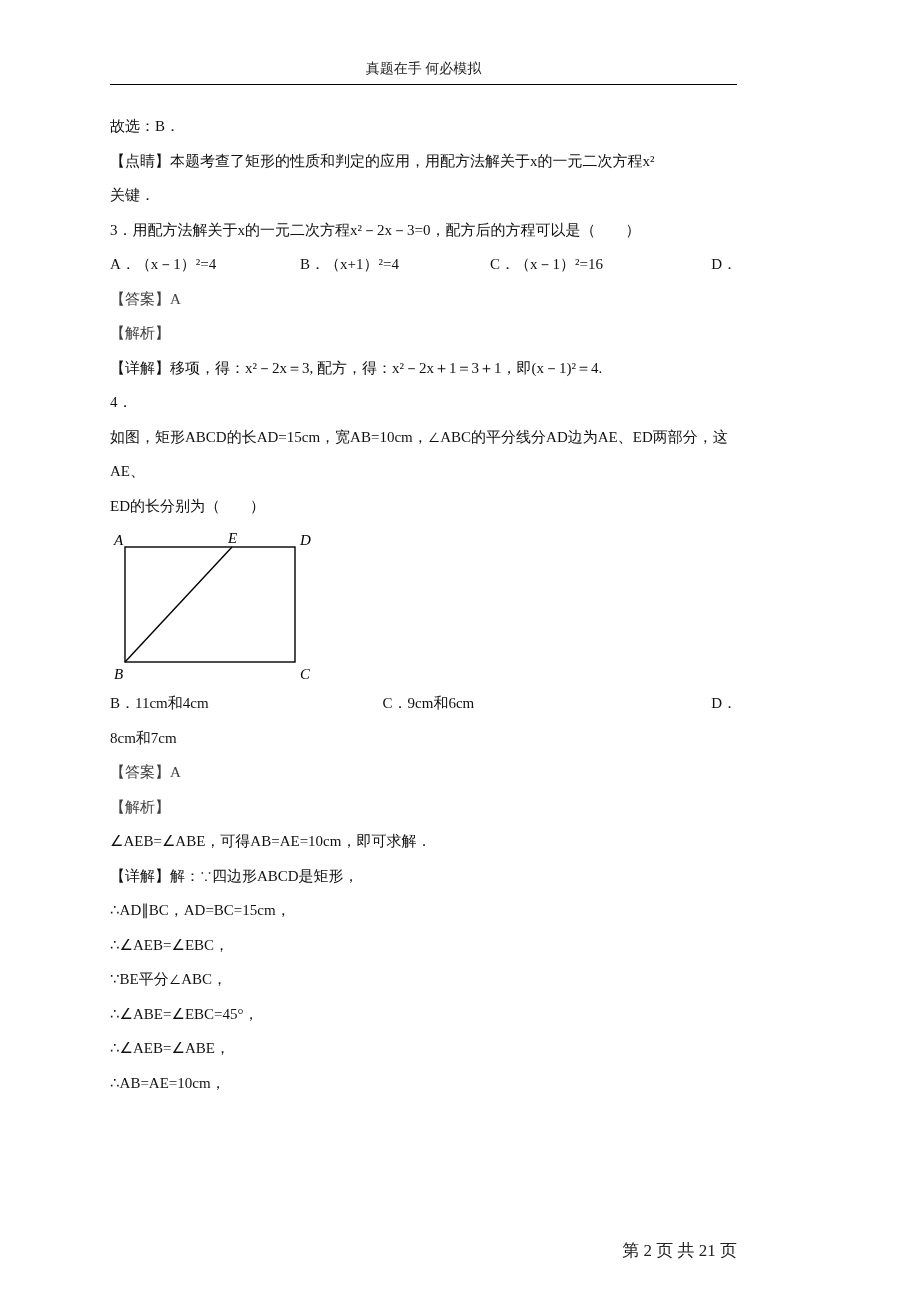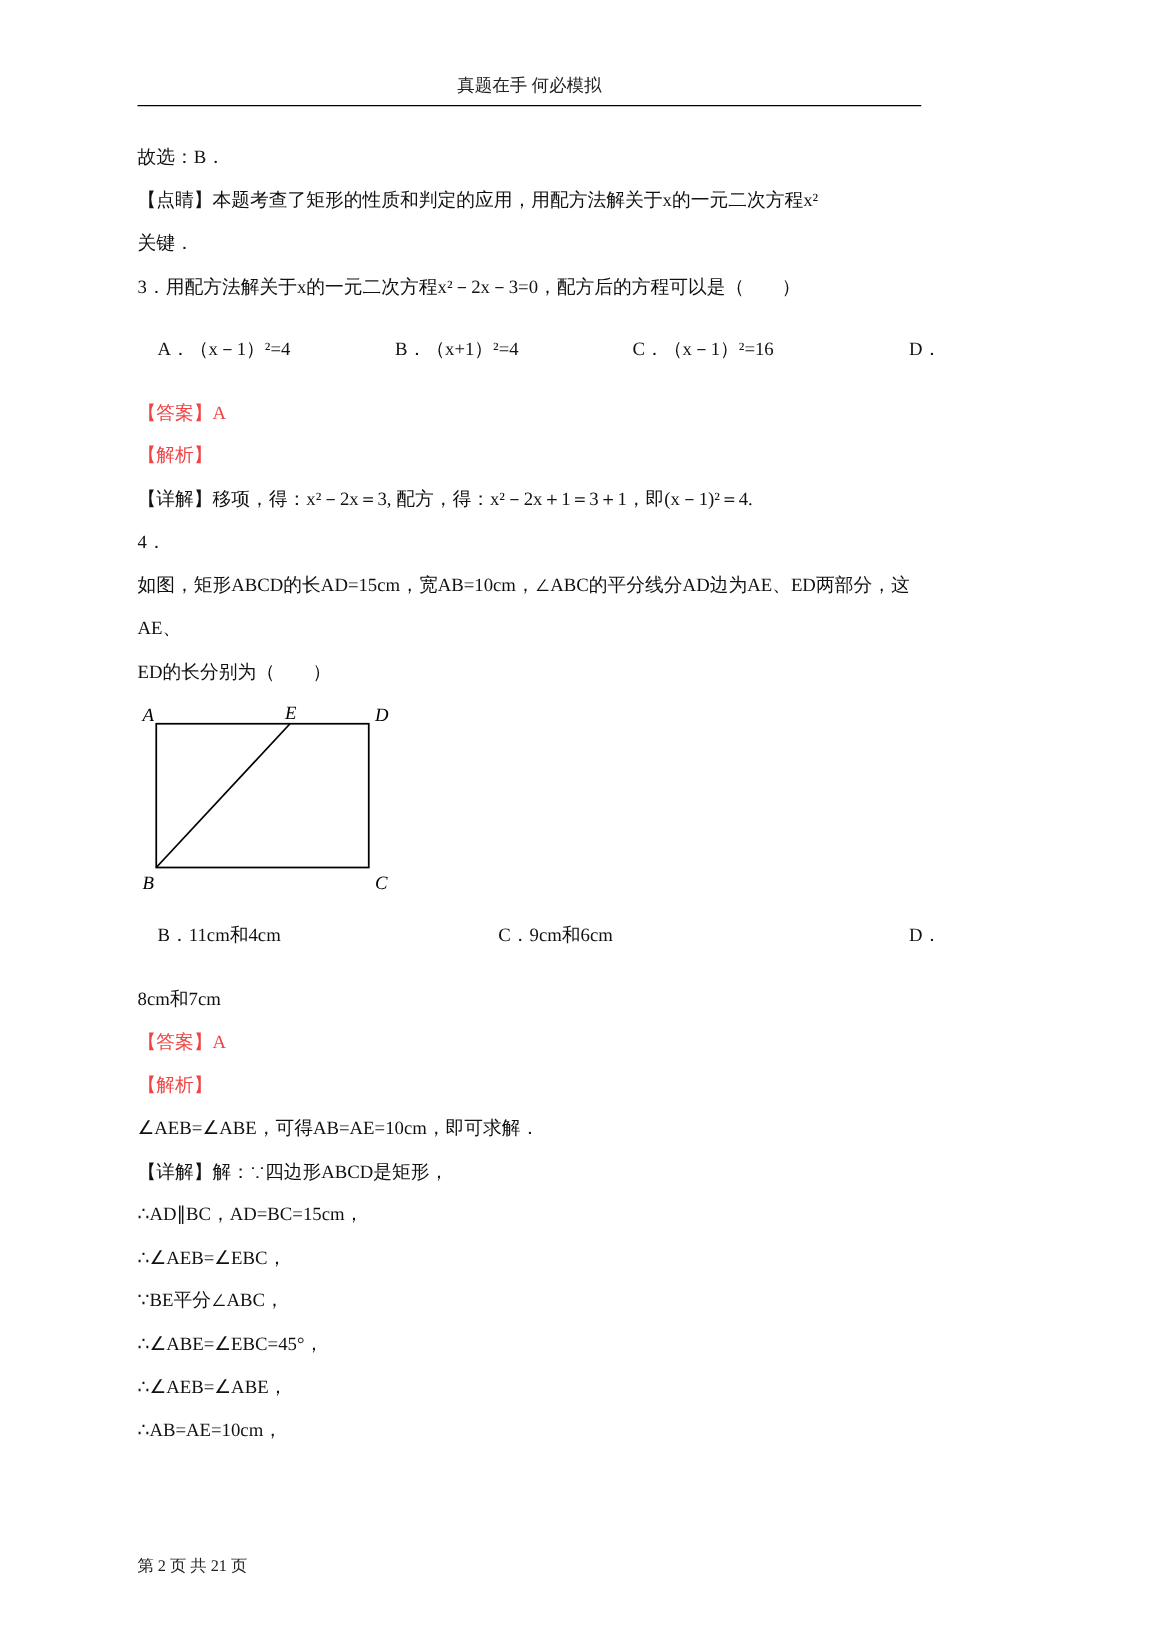--- a/index.html
+++ b/index.html
@@ -32,45 +32,45 @@
   .content {
     flex: 1;
     font-size: 15px;
     line-height: 2.3;
     color: #111;
   }
   .content p {
     margin: 0;
   }
   .blue {
-    color: #ef4444;
+    color: #404040;
   }
   .opts {
     display: flex;
     width: 100%;
-    margin: 16px;
+    margin: 0;
     align-items: center;
   }
   .opts .opt {
     flex: 1;
     white-space: nowrap;
   }
   .opt-last {
     flex: 0.3 !important;
     text-align: right;
   }
   .figure {
     margin: 6px 0 2px 0;
   }
   .figure svg {
     display: block;
   }
   .footer {
-    text-align: left;
-    font-size: 13px;
+    text-align: right;
+    font-size: 17px;
     color: #222;
     padding-top: 30px;
   }
 </style>
 </head>
 <body>
 
 <div class="page">
 
   <div class="header">

